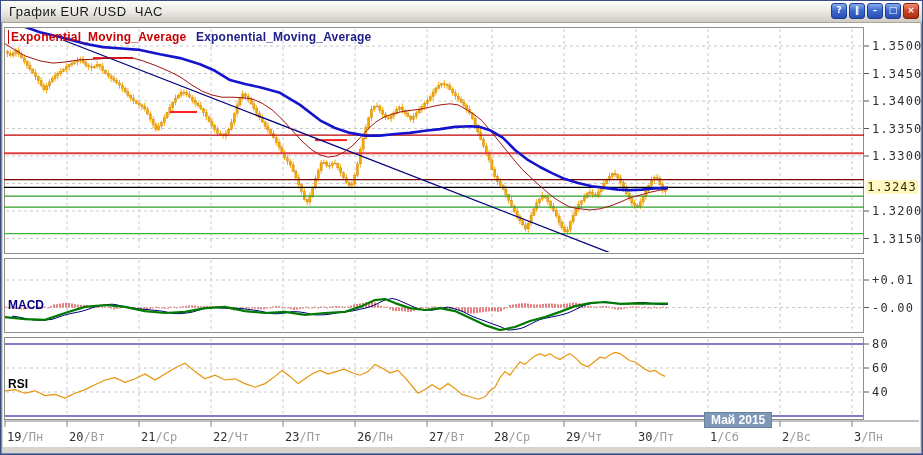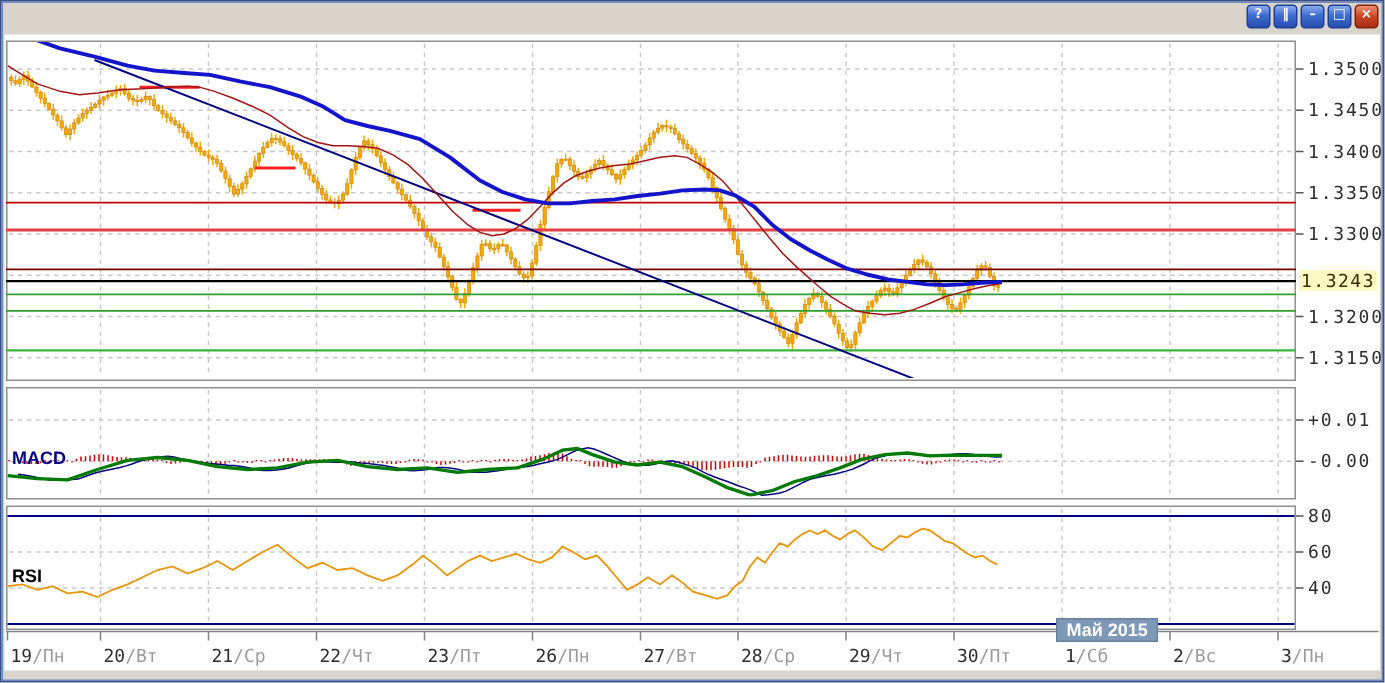--- a/index.html
+++ b/index.html
@@ -868,28 +868,35 @@
         <text x="638" y="441"><tspan fill="#2E2E2E">30</tspan><tspan fill="#9C9C9C">/Пт</tspan></text>
         <line x1="708" y1="421" x2="708" y2="427" stroke="#808080"></line>
         <text x="710" y="441"><tspan fill="#2E2E2E">1</tspan><tspan fill="#9C9C9C">/Сб</tspan></text>
         <line x1="780" y1="421" x2="780" y2="427" stroke="#808080"></line>
         <text x="782" y="441"><tspan fill="#2E2E2E">2</tspan><tspan fill="#9C9C9C">/Вс</tspan></text>
         <line x1="852" y1="421" x2="852" y2="427" stroke="#808080"></line>
         <text x="854" y="441"><tspan fill="#2E2E2E">3</tspan><tspan fill="#9C9C9C">/Пн</tspan></text>
       </g>
     </svg>
 
+  <div class="titlebar">
+    <span class="title">График EUR /USD  ЧАС</span>
+  </div>
   <div class="win-buttons">
     <span class="wbtn blue">?</span>
     <span class="wbtn blue">‖</span>
     <span class="wbtn blue">–</span>
     <span class="wbtn blue">□</span>
     <span class="wbtn red">×</span>
   </div>
 
+  <div class="legend">
+    <span class="lg red">Exponential_Moving_Average</span>
+    <span class="lg navy">Exponential_Moving_Average</span>
+  </div>
 
   <div class="plabel macd">MACD</div>
   <div class="plabel rsi">RSI</div>
 
   <div class="price-badge" style="top: 180px;">1.3243</div>
 
   <div class="month-badge apr">Апр 2010</div>
   <div class="month-badge may">Май 2015</div>
 </div>
 

